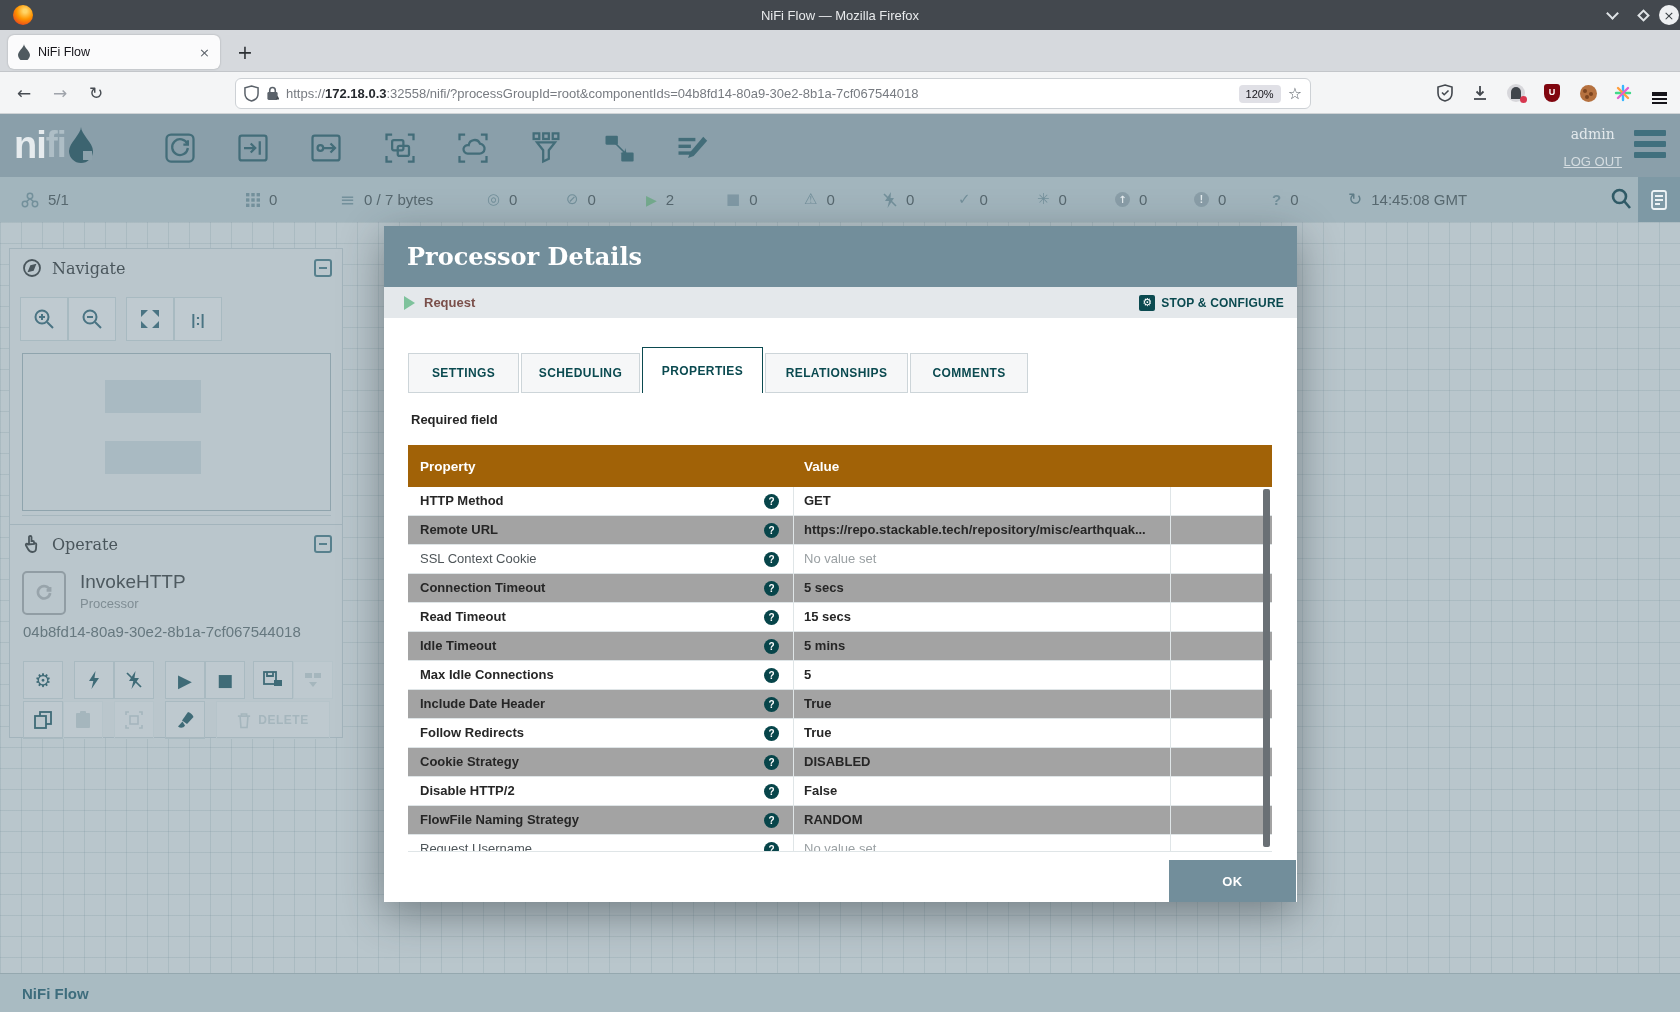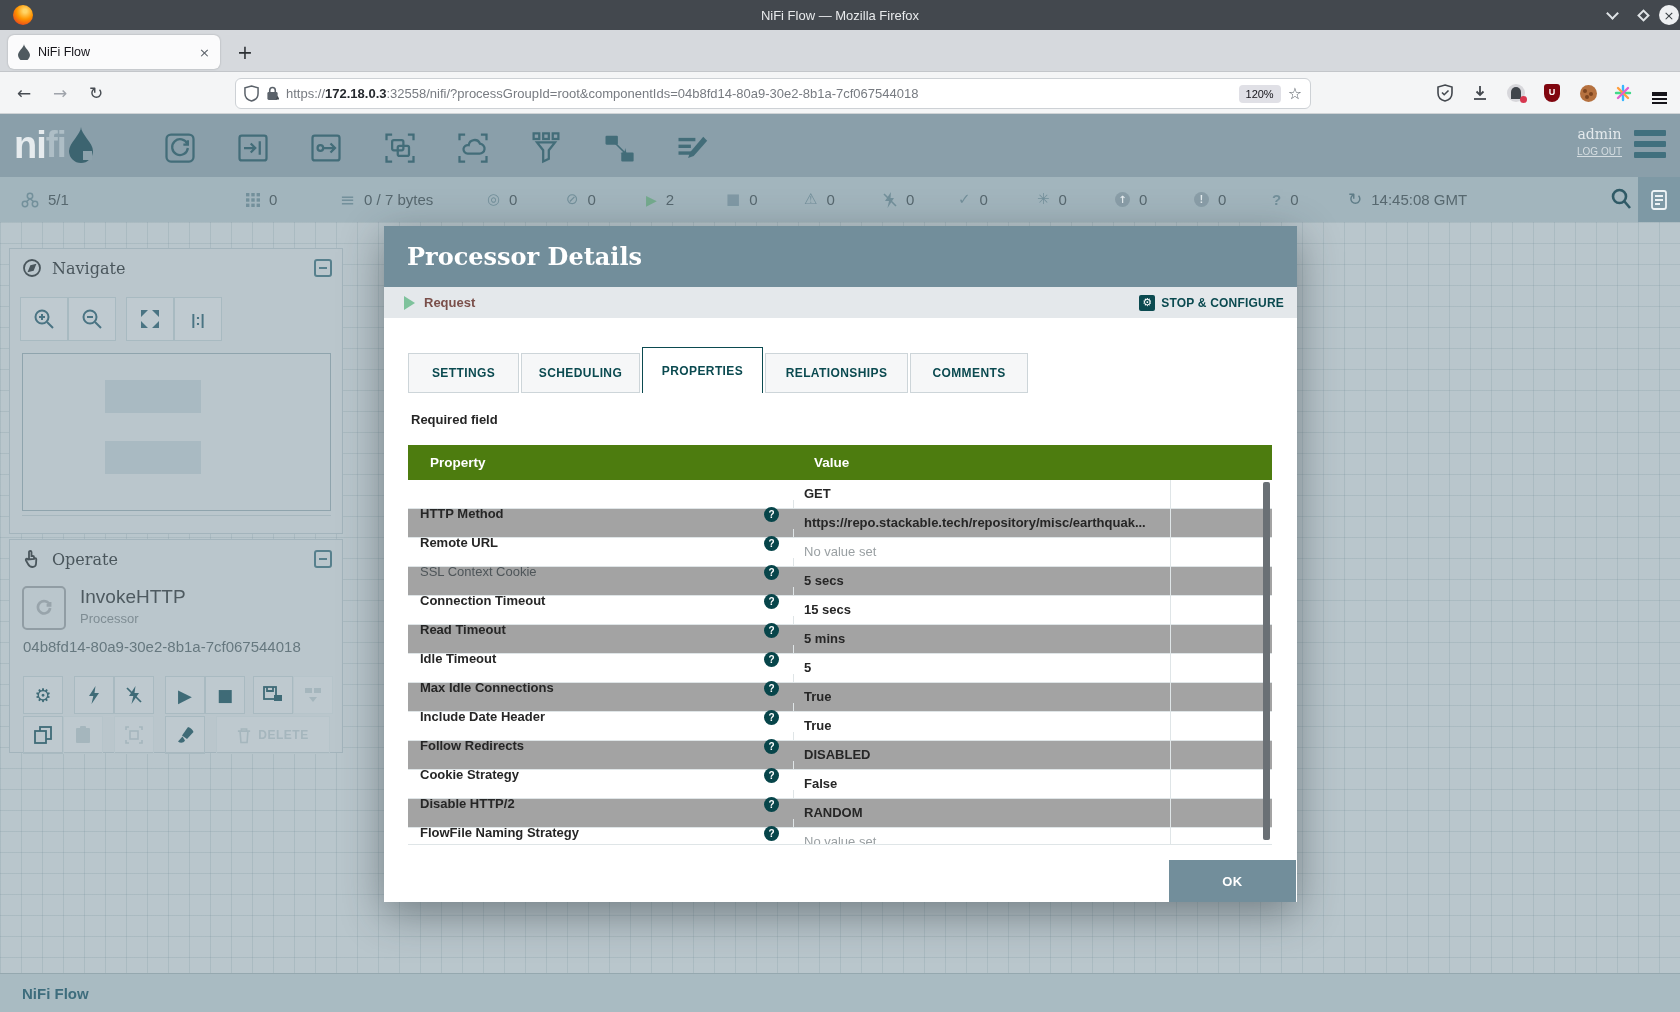--- a/index.html
+++ b/index.html
@@ -46,21 +46,21 @@
   #menu-btn div { width:15px; height:2px; background:#15141a; margin:2px 0; }
 
   
   #nifi-toolbar { position:absolute; left:0; top:114px; width:1680px; height:63px; background:#8a9faa; }
   #nifi-logo { position:absolute; left:14px; top:11px; display:flex; align-items:flex-end; }
   #nifi-logo .t1 { font-size:38px; font-weight:700; color:#e6ebee; letter-spacing:-1px; line-height:40px; }
   #nifi-logo .t2 { font-size:36px; font-weight:700; color:#aebec6; letter-spacing:-1px; line-height:40px; }
   .cmpbtn { position:absolute; top:14px; width:44px; height:40px; color:#436d79; display:flex; align-items:center; justify-content:center; }
   #hdr-user { position:absolute; right:58px; top:12px; text-align:center; }
   #hdr-user .u { font-family:"DejaVu Serif", serif; font-size:14px; color:#e3e9ec; }
-  #hdr-user .lo { font-size:10px; color:#d5dde1; text-decoration:underline; margin-top:4px; }
+  #hdr-user .lo { font-size:13px; color:#d5dde1; text-decoration:underline; margin-top:12px; }
   #hdr-menu { position:absolute; right:14px; top:16px; }
   #hdr-menu div { width:32px; height:6px; background:#41707e; border-radius:1px; margin-bottom:5px; }
 
   
   #statusbar { position:absolute; left:0; top:177px; width:1680px; height:45px; background:#a2b5bd; }
   .st { position:absolute; top:0; height:45px; display:flex; align-items:center; gap:9px; color:#57686f; font-size:15px; }
   .st .ic { color:#73909b; font-size:15px; line-height:1; display:flex; align-items:center; }
   .st .ic.run { color:#74ab8e; font-size:14px; }
   .st .ic.stop { color:#8099a5; }
   .badge { width:15px; height:15px; border-radius:50%; background:#8a9ea8; color:#e4ebee; font-size:10px; font-weight:700; display:flex; align-items:center; justify-content:center; }
@@ -82,21 +82,21 @@
   .collapse { position:absolute; right:10px; top:10px; width:18px; height:18px; border:2px solid #57808d; border-radius:3px; display:flex; align-items:center; justify-content:center; }
   .collapse i { display:block; width:8px; height:2px; background:#57808d; }
   #navigate-panel { left:9px; top:26px; width:334px; height:286px; }
   .navtools { position:absolute; left:10px; top:48px; display:flex; }
   .navbtn2 { width:48px; height:44px; border:1px solid #a8bac1; display:flex; align-items:center; justify-content:center; color:#4a7483; background:rgba(255,255,255,.08); }
   .navbtn2.gap { margin-left:10px; }
   #minimap { position:absolute; left:12px; top:104px; width:309px; height:158px; border:1px solid #8fa4ad; }
   #minimap .blob { position:absolute; width:96px; height:33px; background:#a9bac2; }
   #navigate-footer { position:absolute; left:12px; top:266px; width:309px; height:12px; border-top:1px solid rgba(140,160,170,.4); }
 
-  #operate-panel { left:9px; top:317px; width:334px; height:214px; }
+  #operate-panel { left:9px; top:302px; width:334px; height:214px; }
   #op-icon { position:absolute; left:12px; top:46px; width:44px; height:44px; border:2px solid #919da4; border-radius:5px; color:#98a4ab; display:flex; align-items:center; justify-content:center; }
   #op-name { position:absolute; left:70px; top:46px; font-size:19px; color:#4e5a60; }
   #op-type { position:absolute; left:70px; top:71px; font-size:13px; color:#7f8d94; }
   #op-id { position:absolute; left:13px; top:98px; font-size:15px; color:#66787f; }
   .oprow { position:absolute; left:0; display:flex; }
   .opbtn { width:40px; height:38px; border:1px solid #a9bac1; display:flex; align-items:center; justify-content:center; color:#3f6b77; background:rgba(255,255,255,.06); }
   .opbtn.dis { color:#a5b6bd; border-color:#b6c4ca; }
   #delete-btn { width:114px; gap:7px; font-size:12px; font-weight:700; letter-spacing:.5px; }
 
   
@@ -111,28 +111,28 @@
   #stopcfg .sctxt { font-size:12px; font-weight:700; color:#0b4a50; letter-spacing:.2px; }
 
   #dlg-tabs { position:absolute; left:24px; top:121px; height:46px; display:flex; align-items:flex-end; gap:2px; }
   .tabx { height:40px; background:#f6f7f8; border:1px solid #cdd5d9; display:flex; align-items:center; justify-content:center;
           font-size:12px; font-weight:700; color:#0b4a50; letter-spacing:.4px; }
   .tabx.active { height:46px; background:#fff; border:1px solid #0b4a50; border-bottom:none; }
 
   #required-label { position:absolute; left:27px; top:186px; font-size:13px; font-weight:700; color:#262626; }
 
   #ptable { position:absolute; left:24px; top:219px; width:864px; }
-  #pt-head { display:flex; height:35px; background:#4d7c0f; color:#fff; font-size:13.5px; font-weight:700; align-items:center;padding-left:10px; }
+  #pt-head { display:flex; height:42px; background:#a16207; color:#fff; font-size:13.5px; font-weight:700; align-items:center; }
   .c-prop { width:386px; padding-left:12px; }
   .c-val { width:377px; padding-left:10px; }
   #pt-body { position:relative; height:365px; overflow:hidden; border-bottom:1px solid #dfe5e7; }
   .prow { display:flex; height:29px; line-height:28px; border-bottom:1px solid #dfe5e7; font-size:13px; background:#fff; }
   .prow.alt { background:#a3a3a3; }
   .prow.clip { height:16px; border-bottom:none; overflow:hidden; }
-  .pcell { width:386px; padding-left:12px; position:relative; border-right:1px solid #dfe5e7; color:#4e5559;margin-top:20px; }
+  .pcell { width:386px; padding-left:12px; position:relative; border-right:1px solid #dfe5e7; color:#4e5559; }
   .pcell.req { font-weight:700; color:#262626; }
   .pcell .help { position:absolute; right:14px; top:7px; width:15px; height:15px; border-radius:50%; background:#07454a; color:#fff; font-size:10px; font-weight:700; line-height:15px; text-align:center; }
   .vcell { width:377px; padding-left:10px; font-weight:700; color:#262626; border-right:1px solid #dfe5e7; white-space:nowrap; overflow:hidden; }
   .vcell.unset { font-weight:400; color:#9aa0a3; }
   .xcell { flex:1; }
   #pt-scroll { position:absolute; right:2px; top:2px; width:7px; height:358px; background:#6a7075; border-radius:2px; }
 
   #ok-btn { position:absolute; left:785px; top:634px; width:127px; height:42px; background:#728e9b; color:#fff; font-size:13px; font-weight:700; display:flex; align-items:center; justify-content:center; letter-spacing:.5px; }
 
   svg { display:block; }

